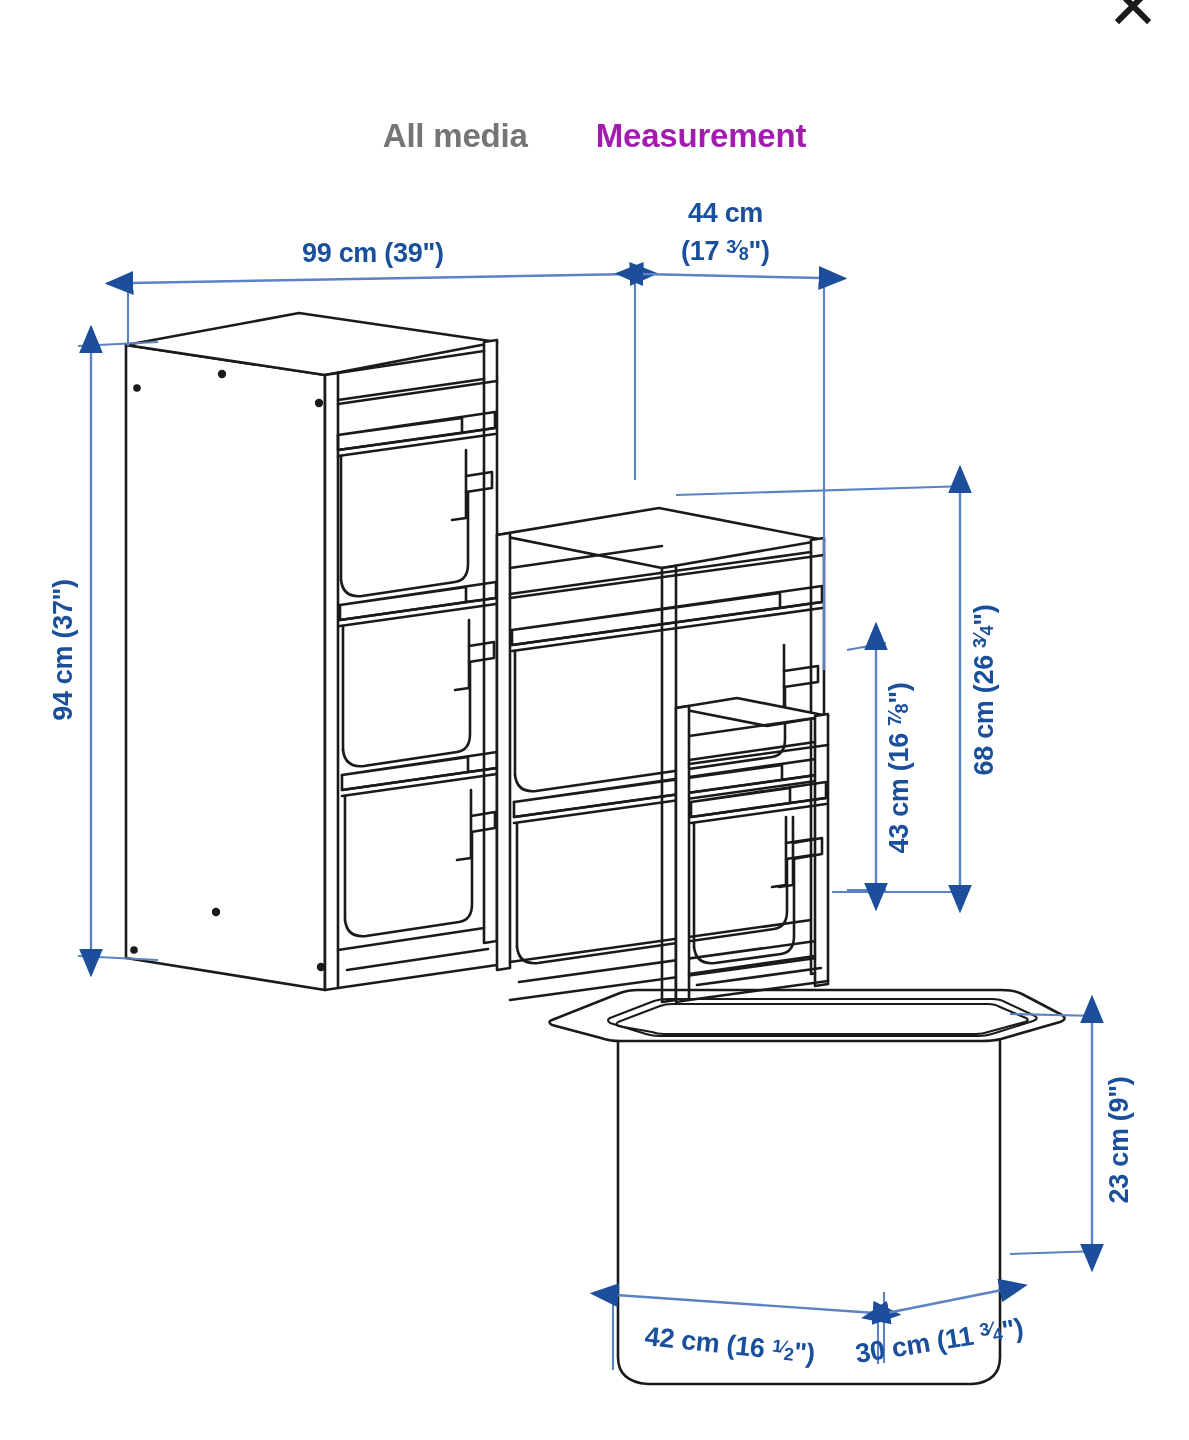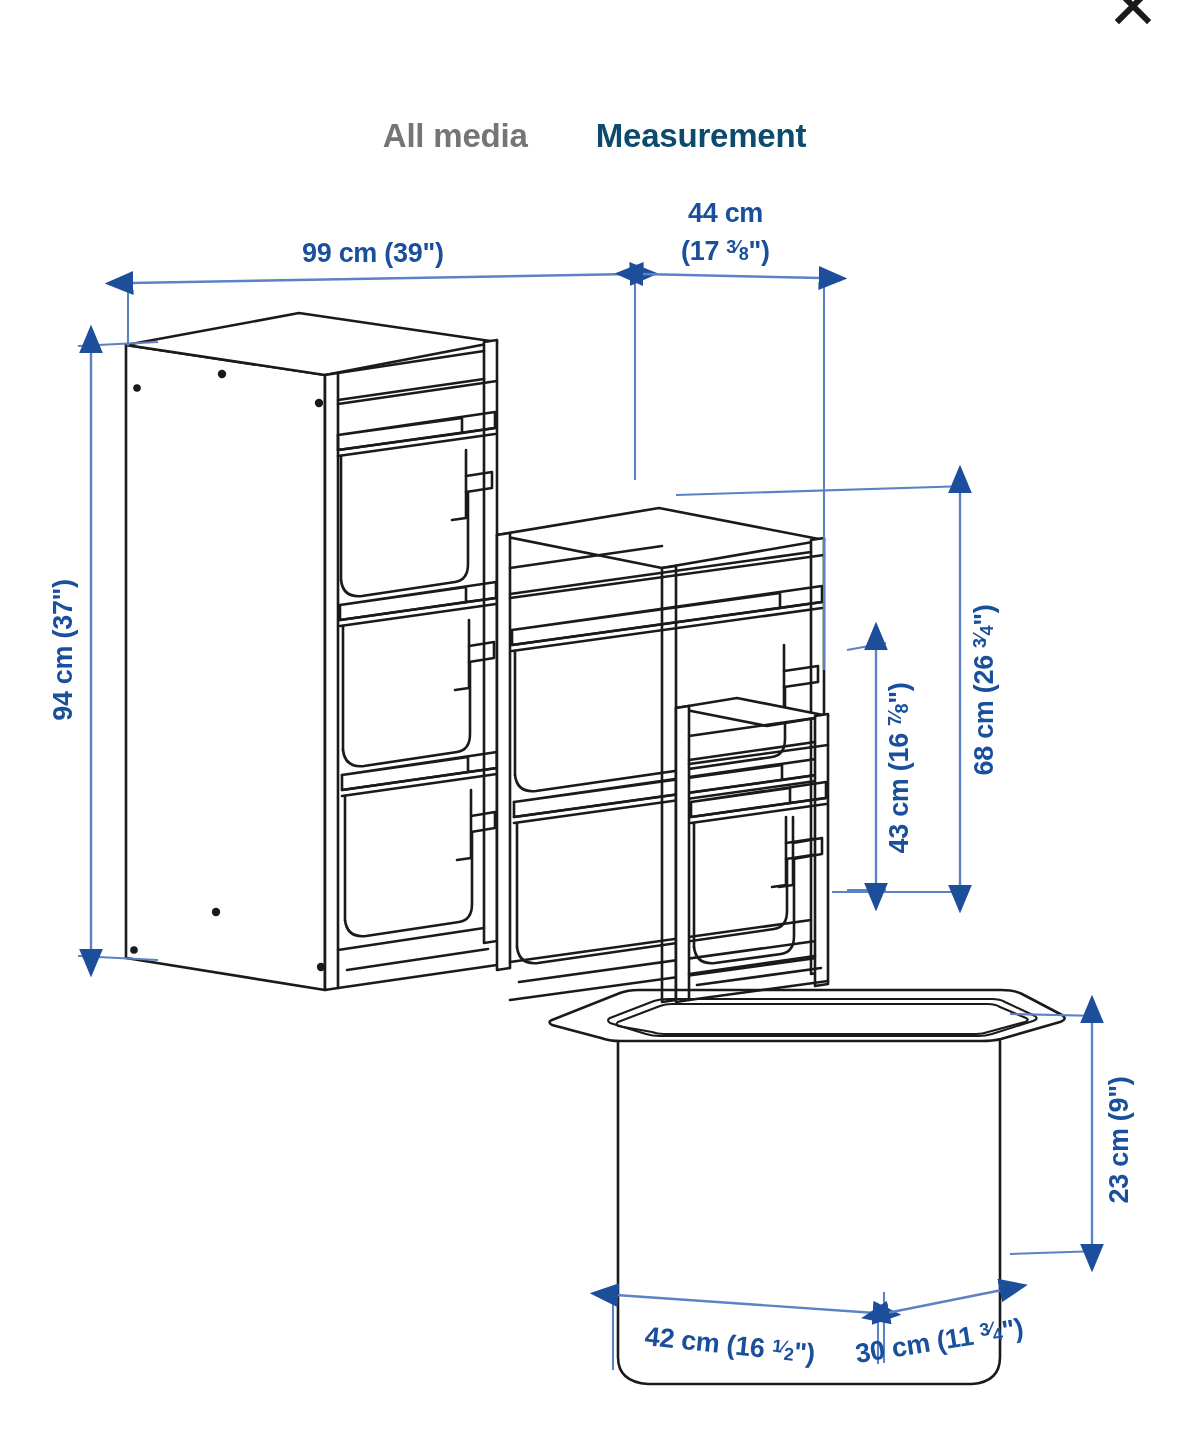--- a/index.html
+++ b/index.html
@@ -51,21 +51,21 @@
     letter-spacing: -0.2px;
     line-height: 40px;
     cursor: pointer;
     white-space: nowrap;
     background: none;
     border: 0;
     padding: 0;
     font-family: "Liberation Sans", sans-serif;
   }
   .tab.inactive { color: #757575; }
-  .tab.active   { color: #0c4a6e; }
+  .tab.active   { color: #a21caf; }
 
   
   #drawing {
     position: absolute;
     left: 0;
     top: 150px;
     width: 1189px;
     height: 1290px;
   }
   #drawing svg { display: block; width: 1189px; height: 1290px; }

